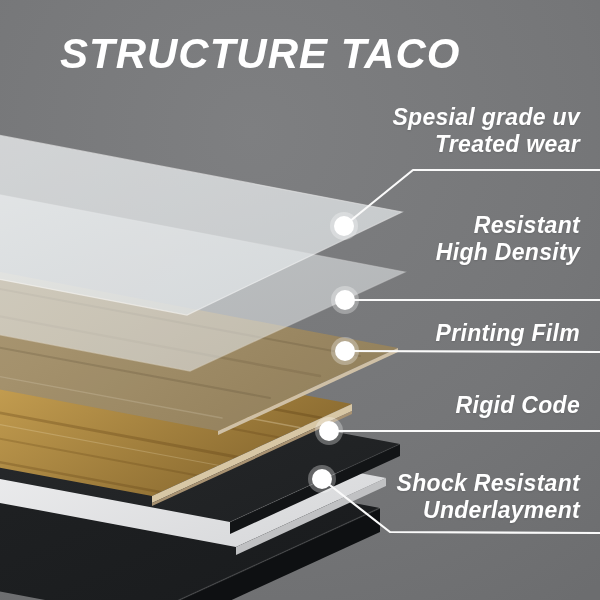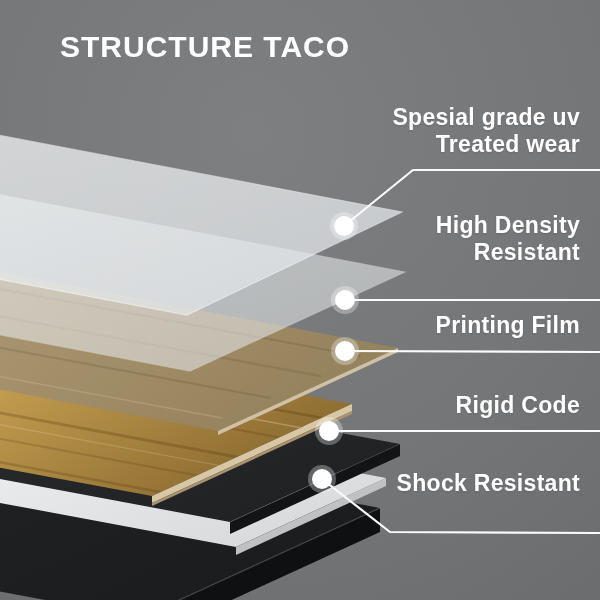--- a/index.html
+++ b/index.html
@@ -11,33 +11,34 @@
     font-family:"Liberation Sans", sans-serif;
     background:#444;
   }
   .canvas{
     position:relative;width:600px;height:600px;overflow:hidden;
     background:var(--bg,#767779);
   }
   .canvas svg{position:absolute;left:0;top:0;}
   .title{
     position:absolute;left:60px;top:28px;z-index:5;
-    color:var(--text,#fff);font-weight:bold;font-size:30px;
-    letter-spacing:1px;line-height:1.26;
+    color:var(--text,#fff);font-weight:bold;font-size:42px;
+    letter-spacing:1px;line-height:1.26;font-style:italic;
   }
   .title-line{white-space:pre;}
   .callout-label{
     position:absolute;right:20px;z-index:6;text-align:right;
     color:var(--text,#fff);font-weight:bold;font-size:23px;
     letter-spacing:.3px;line-height:1.17;
     text-shadow:0 1px 2px rgba(0,0,0,0.12);
+    font-style:italic;
   }
   .label-1{top:104px;}
   .label-2{top:212px;}
-  .label-3{top:312px;}
+  .label-3{top:320px;}
   .label-4{top:392px;}
   .label-5{top:470px;}
 </style>
 </head>
 <body>
 
 <div class="canvas">
 
   <svg width="600" height="600" viewBox="0 0 600 600" aria-hidden="true">
     <defs>
@@ -165,29 +166,30 @@
   <div class="title">
     <div class="title-line">STRUCTURE TACO</div>
   </div>
 
   <div class="callout-label label-1">
     <div>Spesial grade uv</div>
     <div>Treated wear</div>
   </div>
 
   <div class="callout-label label-2">
+    <div>Resistant</div>
     <div>High Density</div>
-    <div>Resistant</div>
   </div>
 
   <div class="callout-label label-3">
     <div>Printing Film</div>
   </div>
 
   <div class="callout-label label-4">
     <div>Rigid Code</div>
   </div>
 
   <div class="callout-label label-5">
     <div>Shock Resistant</div>
+    <div>Underlayment</div>
   </div>
 
 </div>
 
 </body></html>

